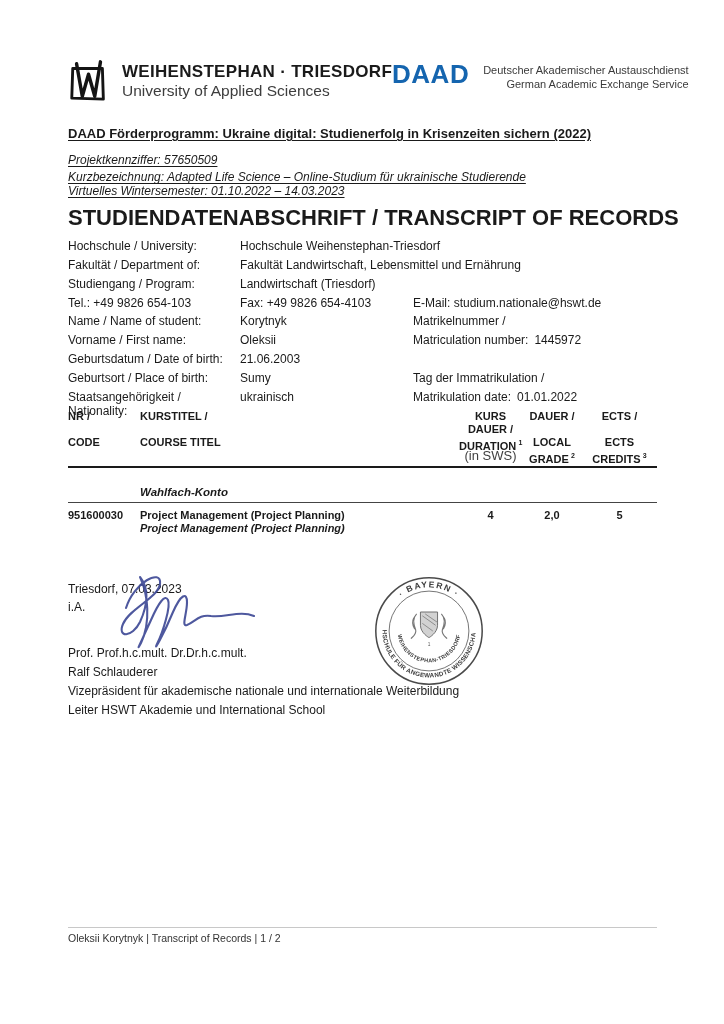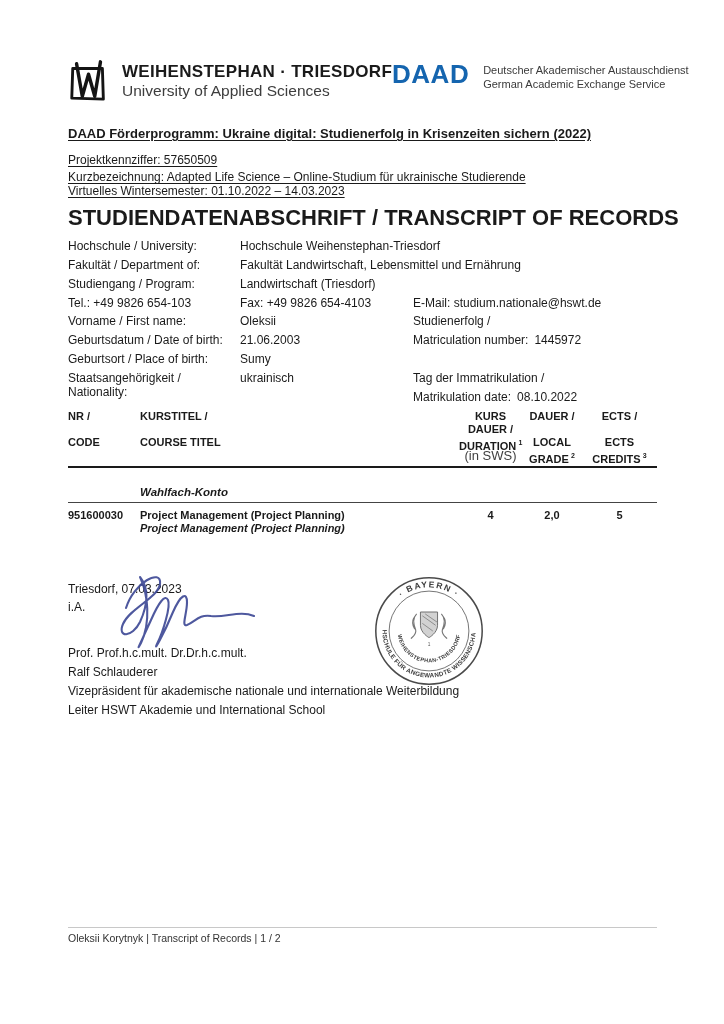--- a/index.html
+++ b/index.html
@@ -8,26 +8,26 @@
   .abs{position:absolute;}
 
   
   .logo-row{left:66px;top:58px;width:600px;display:flex;align-items:flex-start;}
   .hswt-mark{flex:0 0 auto;}
   .wordmark{margin-left:10px;padding-top:4px;}
   .wm1{font-size:17px;font-weight:bold;letter-spacing:.3px;line-height:19px;white-space:nowrap;}
   .wm2{font-size:15.5px;color:#3d3d3d;line-height:19px;white-space:nowrap;}
   .daad{margin-left:0;font-size:26px;font-weight:bold;color:var(--daad-blue,#1565af);
         line-height:32px;letter-spacing:.5px;}
-  .daad-sub{margin-left:14px;font-size:11px;color:#3a3a3a;line-height:14px;padding-top:5px;white-space:nowrap;}
+  .daad-sub{margin-left:14px;font-size:11px;color:#3a3a3a;line-height:14px;padding-top:5px;white-space:nowrap;text-align:right;}
 
   
   .program{left:68px;top:126px;width:589px;font-size:12px;}
   .prog-title{font-size:13px;font-weight:bold;text-decoration:underline;text-underline-offset:2px;margin-bottom:12px;white-space:nowrap;}
-  .prog-line{text-decoration:underline;text-underline-offset:2px;line-height:14px;white-space:nowrap;}
+  .prog-line{text-decoration:underline;text-underline-offset:2px;line-height:14px;white-space:nowrap;font-style:italic;}
   .prog-line.first{margin-bottom:3px;}
 
   .doc-title{left:68px;top:205px;font-size:22px;font-weight:bold;white-space:nowrap;}
 
   
   .info{left:68px;width:589px;font-size:12px;}
   .uni{top:239px;}
   .stud{top:314px;}
   .info-row{display:grid;grid-template-columns:172px 173px 1fr;height:19px;align-items:start;}
   .rightcol{position:absolute;left:345px;top:0;width:244px;}
@@ -108,43 +108,47 @@
     </div>
     <div class="info-row">
       <span>Tel.: +49 9826 654-103</span>
       <span>Fax: +49 9826 654-4103</span>
       <span>E-Mail: studium.nationale@hswt.de</span>
     </div>
   </div>
 
   <div class="abs info stud" style="position:absolute;">
     <div class="info-row">
+      <span>Name / Name of student:</span>
+      <span>Korytnyk</span>
+    </div>
+    <div class="info-row">
       <span>Vorname / First name:</span>
       <span>Oleksii</span>
     </div>
     <div class="info-row">
       <span>Geburtsdatum / Date of birth:</span>
       <span>21.06.2003</span>
     </div>
     <div class="info-row">
       <span>Geburtsort / Place of birth:</span>
       <span>Sumy</span>
     </div>
     <div class="info-row">
       <span>Staatsangehörigkeit / Nationality:</span>
       <span>ukrainisch</span>
     </div>
     <div class="rightcol">
-      <div class="rc-line" style="top:0;">Studienerfolg /</div>
+      <div class="rc-line" style="top:0;">Matrikelnummer /</div>
       <div class="rc-line" style="top:19px;">
         <span>Matriculation number:</span><span class="val-gap">1445972</span>
       </div>
       <div class="rc-line" style="top:57px;">Tag der Immatrikulation /</div>
       <div class="rc-line" style="top:76px;">
-        <span>Matrikulation date:</span><span class="val-gap">08.10.2022</span>
+        <span>Matrikulation date:</span><span class="val-gap">01.01.2022</span>
       </div>
     </div>
   </div>
 
   <div class="abs table">
     <div class="thead">
       <div class="th">
         <span class="ln">NR /</span>
         <span class="ln">&nbsp;</span>
         <span class="ln">CODE</span>

